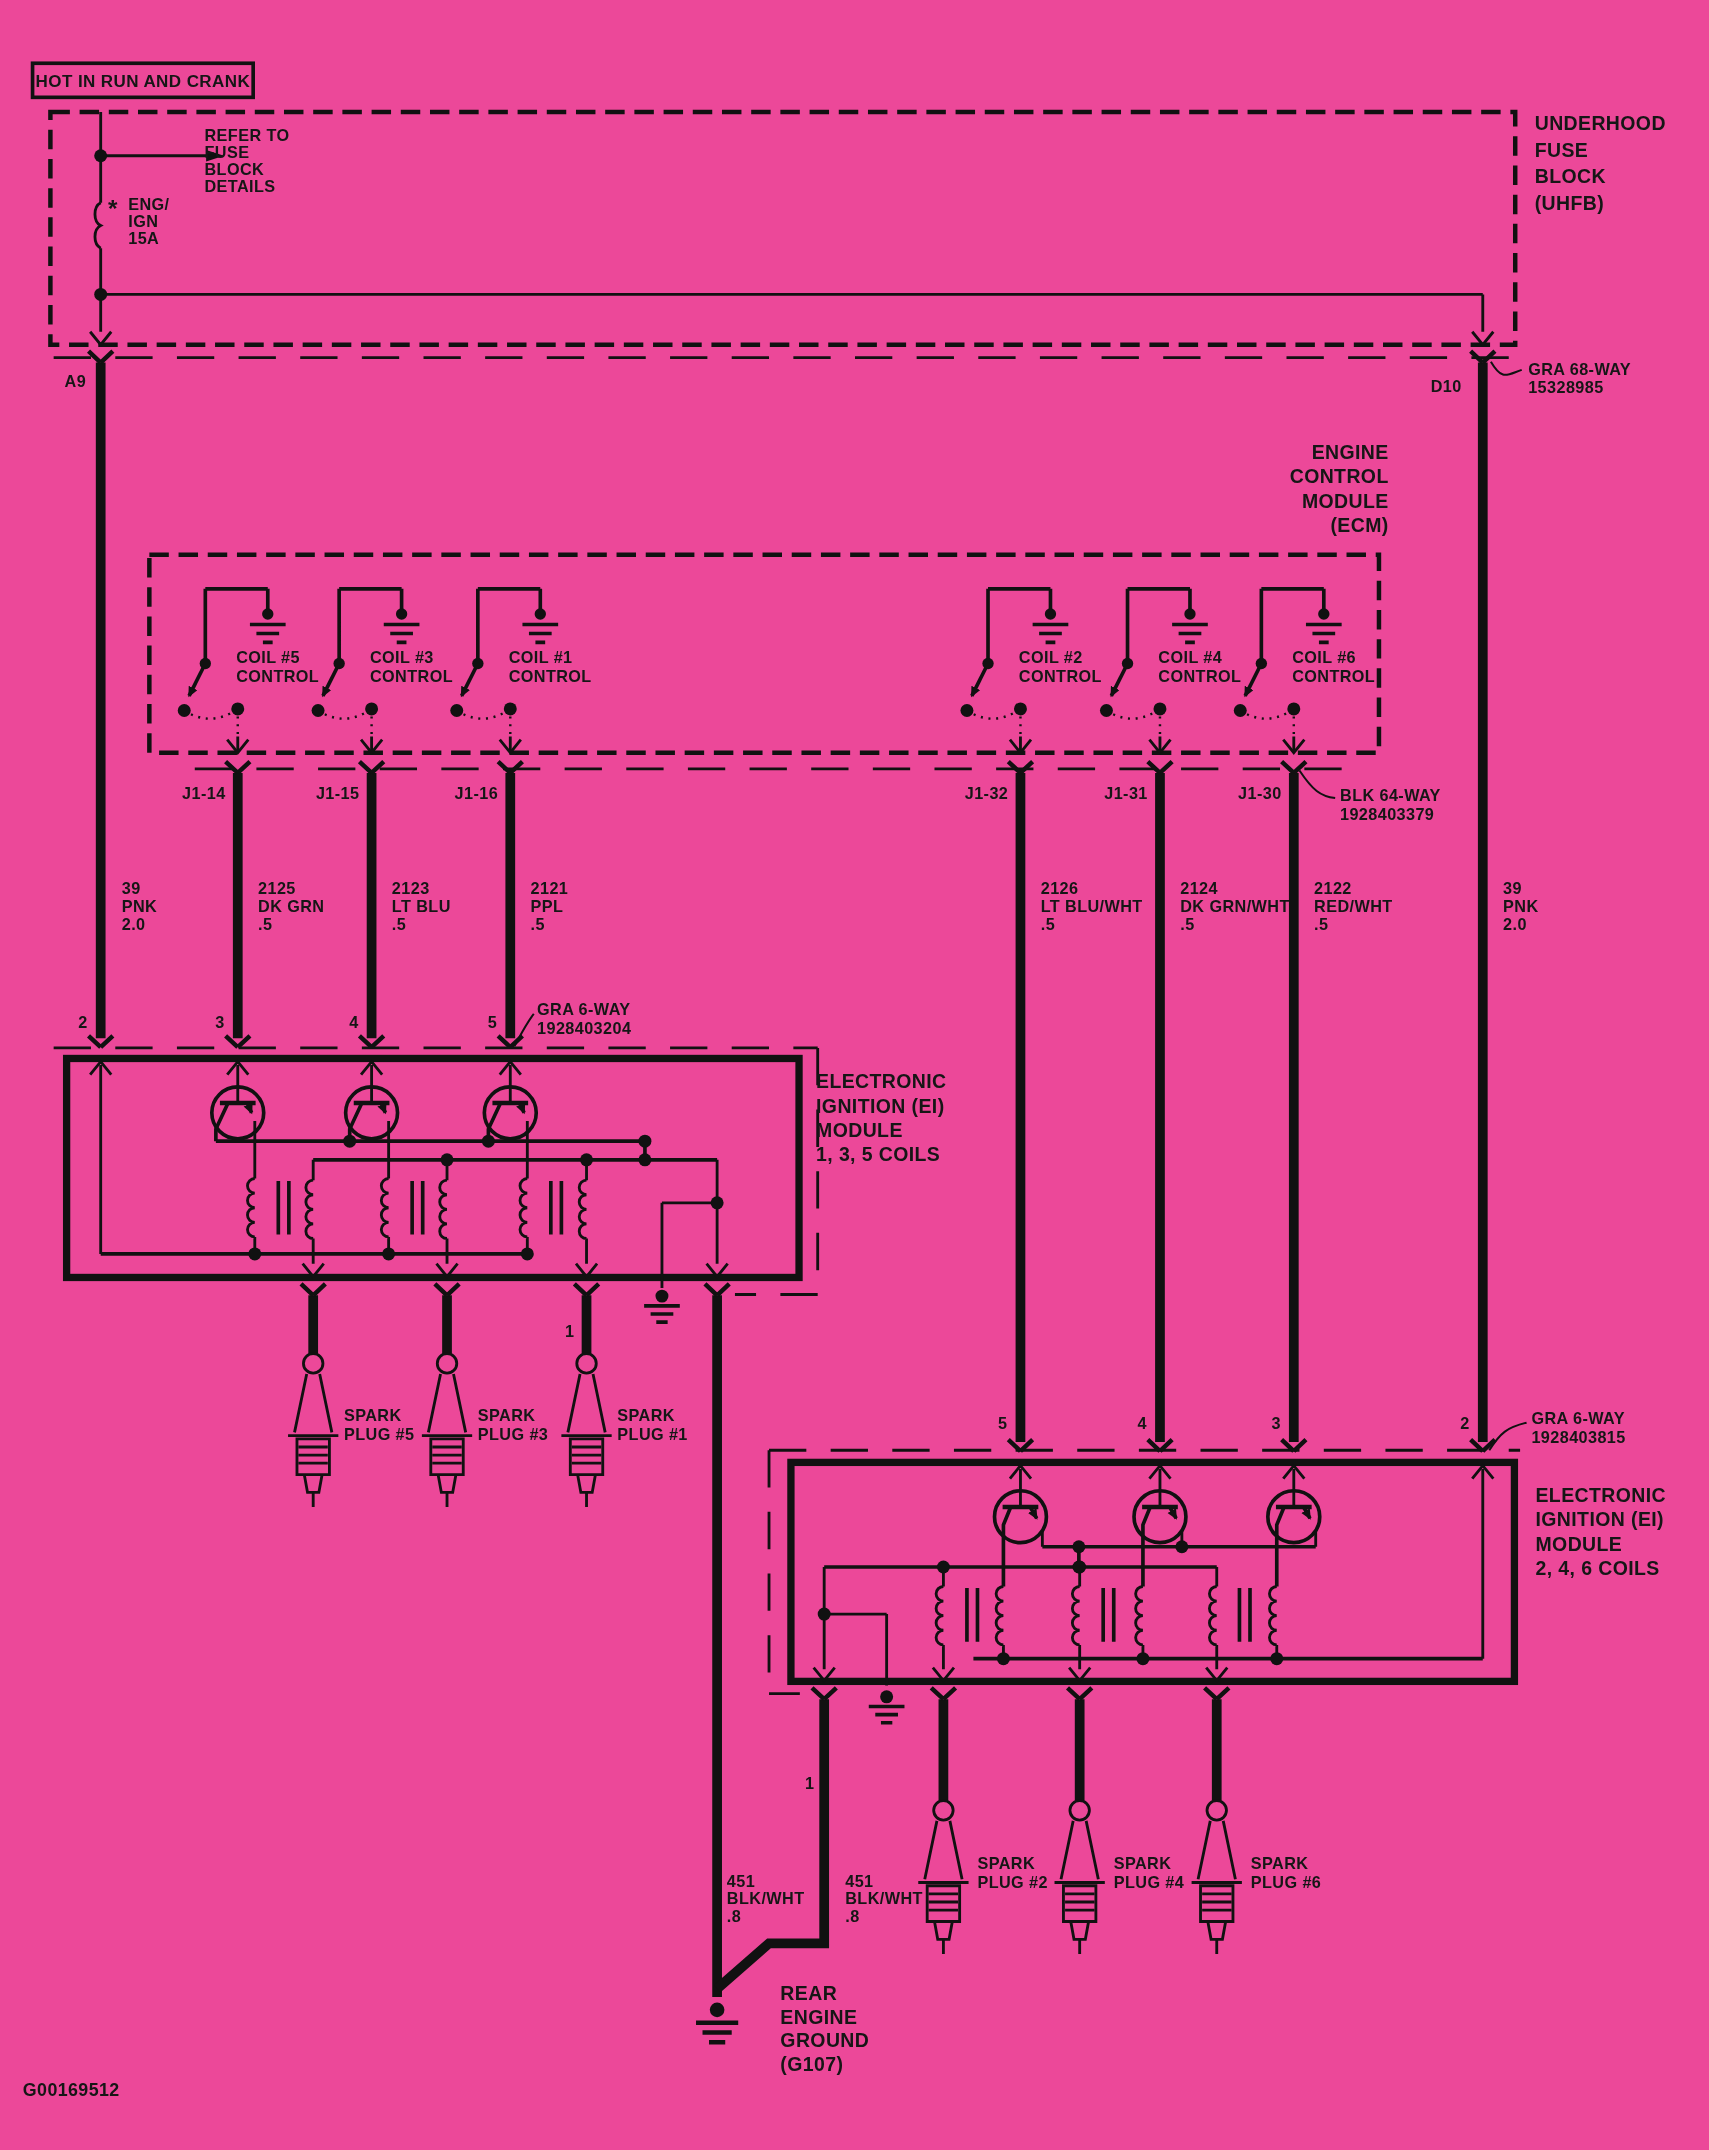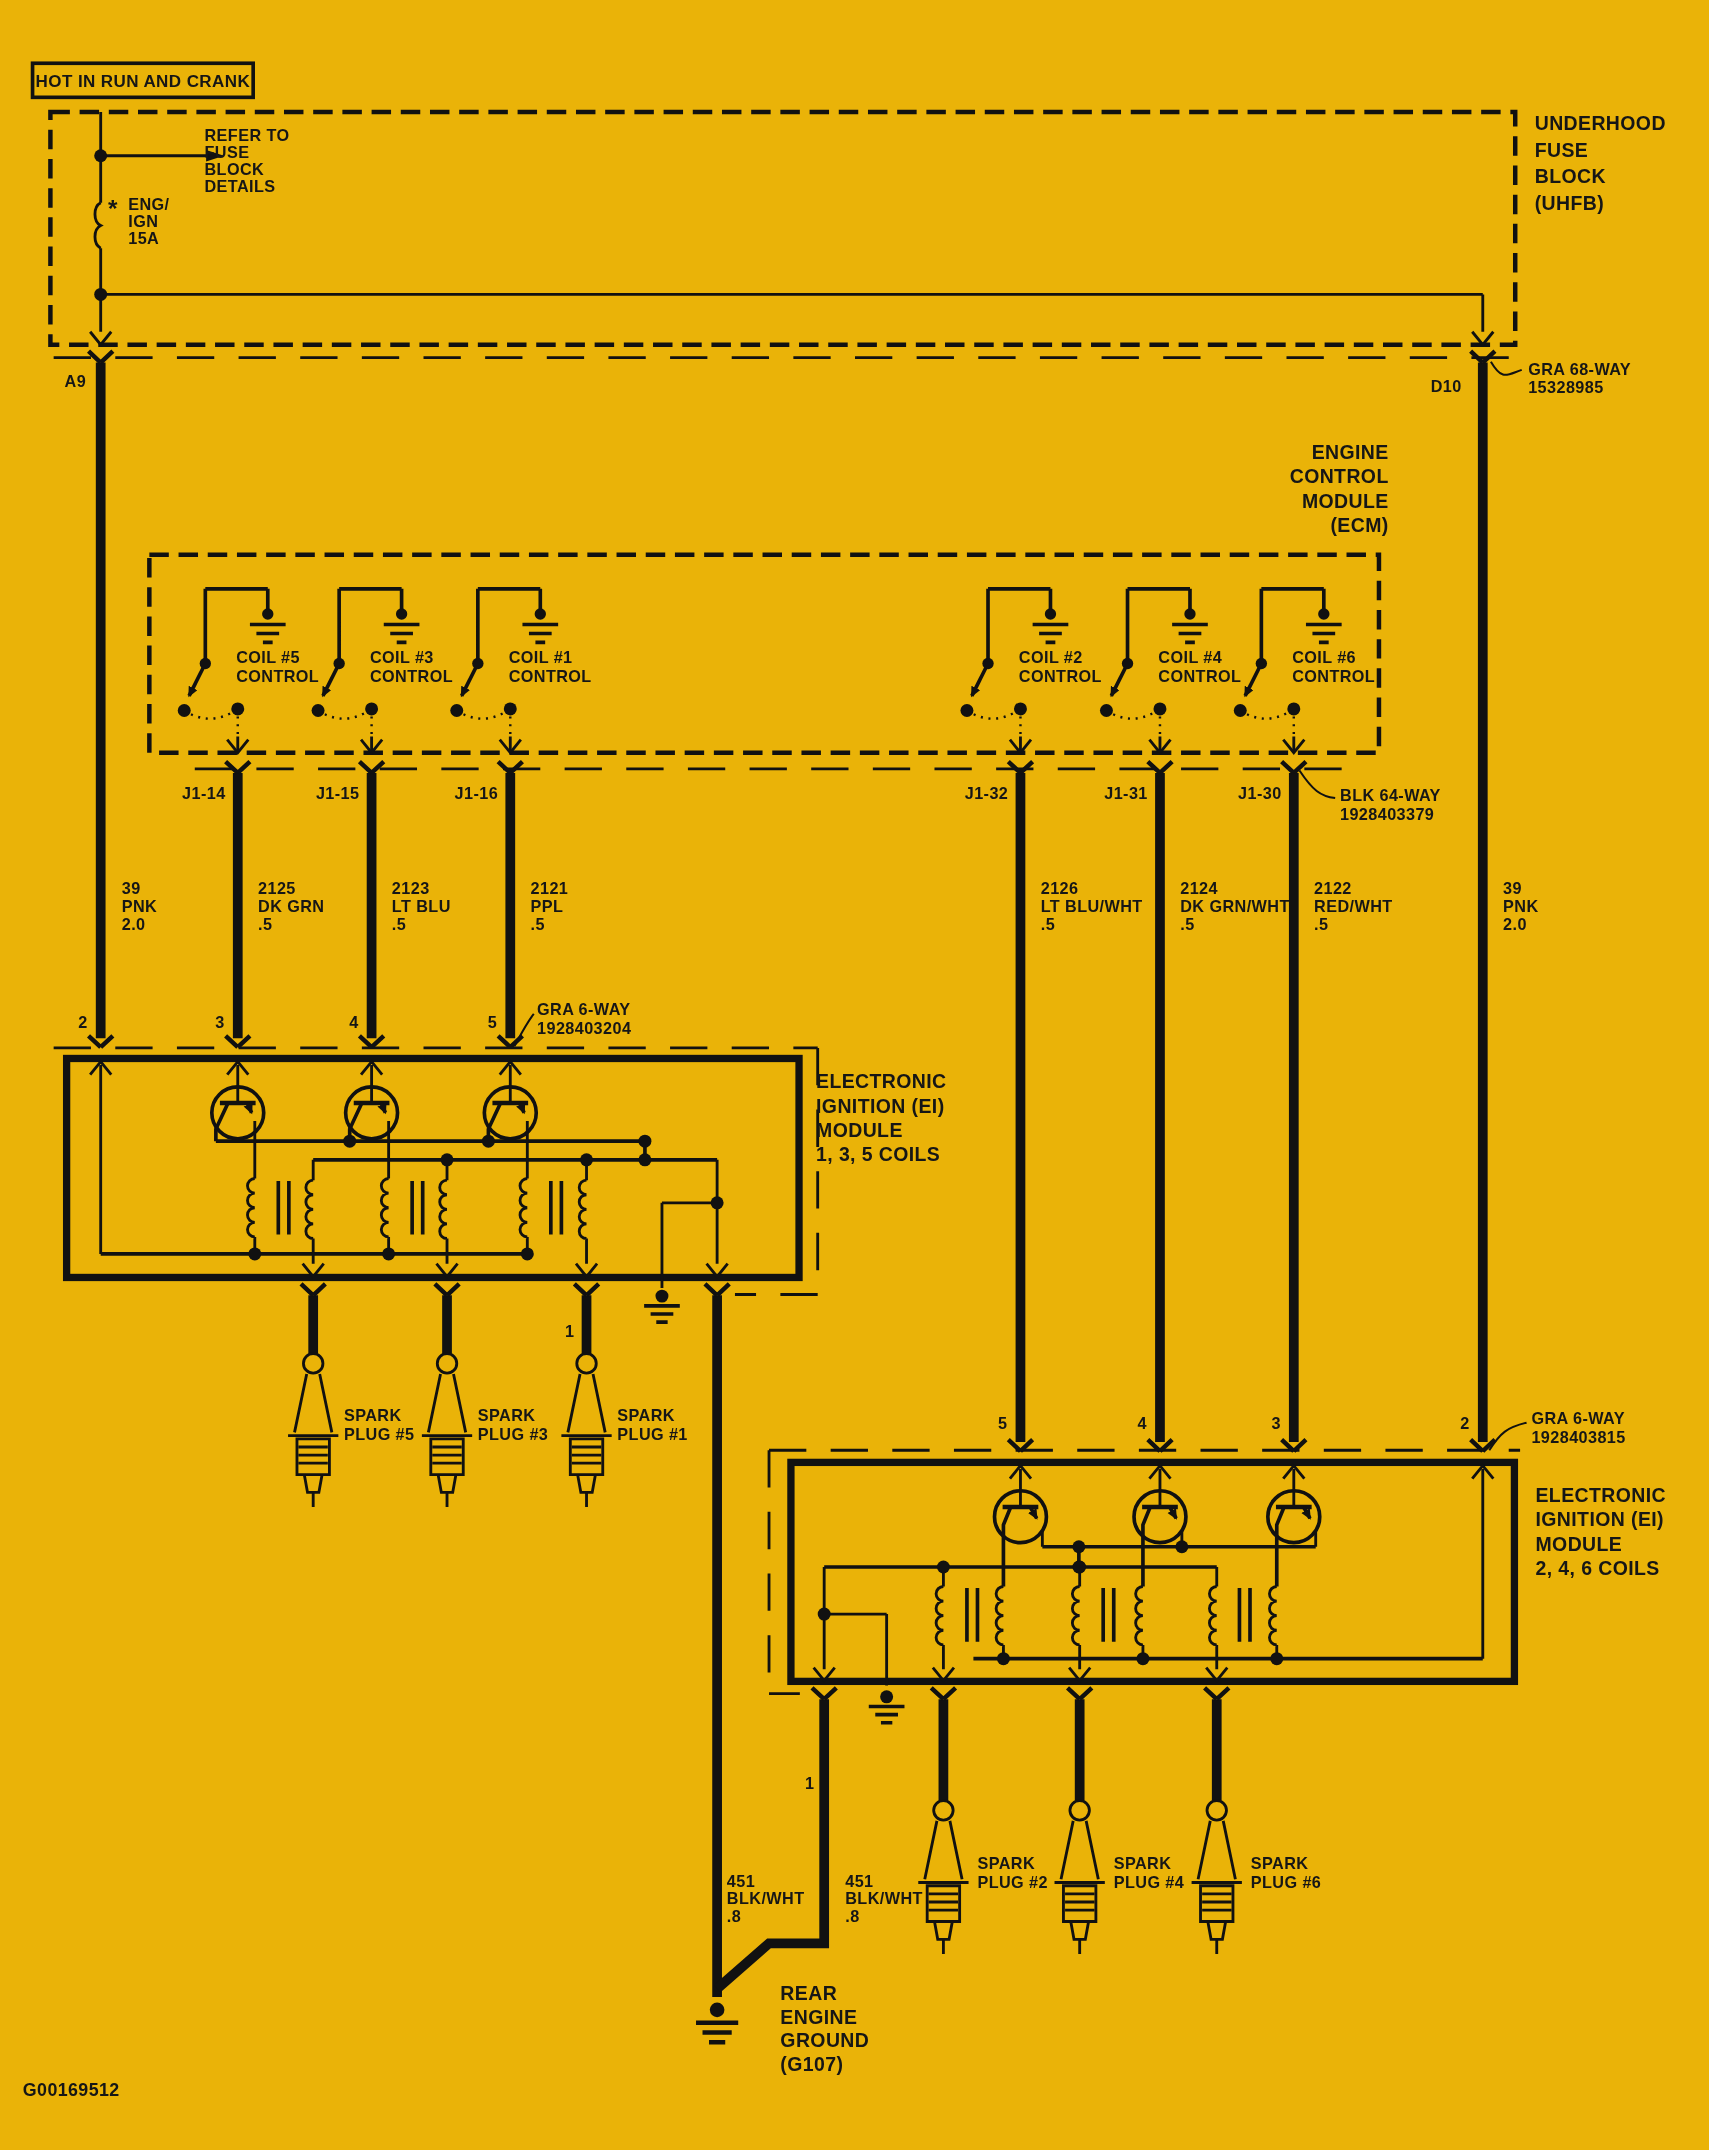--- a/index.html
+++ b/index.html
@@ -1,16 +1,16 @@
 <!DOCTYPE html>
 <html style="font-size:13px"><head>
 <meta charset="utf-8">
 <style>
   html,body{margin:0;padding:0;background:#e8e8e8;}
-  .page{width:1710px;height:2151px;background:#eab308;position:relative;margin:0 auto;
+  .page{width:1710px;height:2151px;background:#ec4899;position:relative;margin:0 auto;
         font-family:"Liberation Sans",sans-serif;}
   svg{display:block}
   .lbl{font-family:"Liberation Sans",sans-serif;font-weight:700;fill:#161616;letter-spacing:.5px;}
   
   .w3{stroke:#111;stroke-width:3.5;fill:none}
   .w4{stroke:#111;stroke-width:4.5;fill:none}
   .w5{stroke:#111;stroke-width:5.5;fill:none}
   .w12{stroke:#111;stroke-width:12;fill:none}
   .box9{stroke:#111;stroke-width:9;fill:none}
   .dashbox{stroke:#111;stroke-width:5.5;fill:none;stroke-dasharray:24 12}

